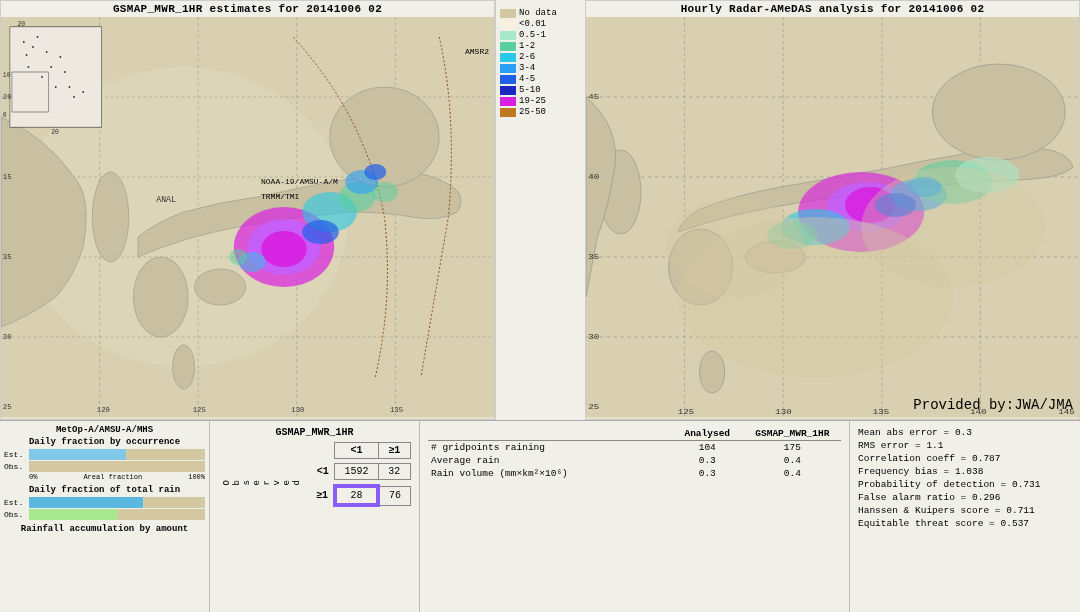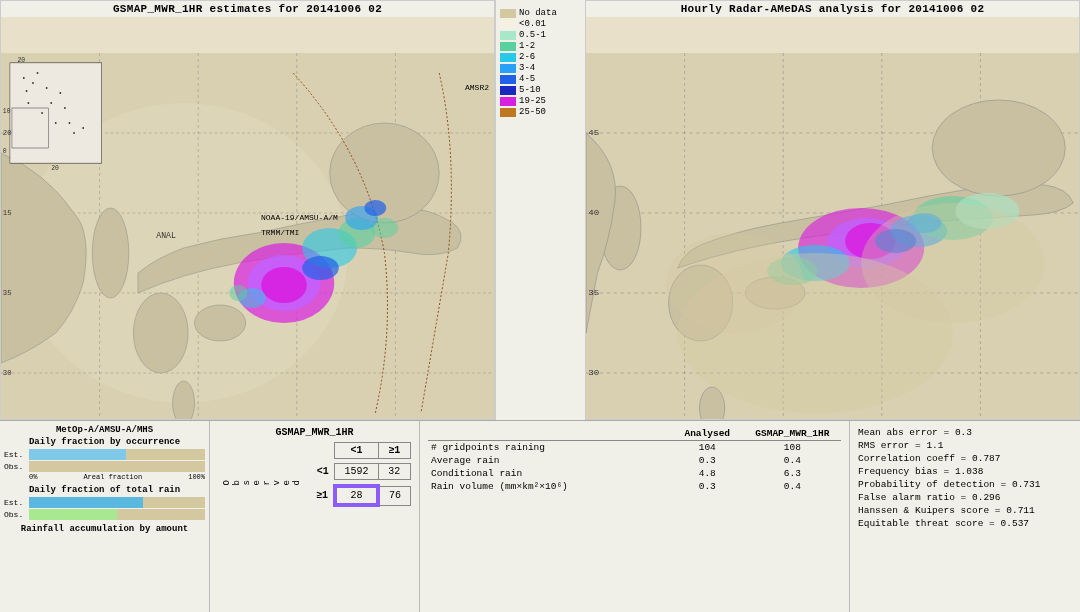--- a/index.html
+++ b/index.html
@@ -41,21 +41,20 @@
       font-weight: bold;
       padding: 2px 16px;
       background: #f0f0e8;
       letter-spacing: 0.3px;
     }
 
     .map-area {
       width: 100%;
       height: calc(100% - 18px);
       position: relative;
-      margin-top: 36px;
     }
 
     .map-svg {
       width: 100%;
       height: 100%;
     }
 
     .legend-panel {
       width: 90px;
       background: #f0f0e8;
@@ -495,31 +494,26 @@
           <td style="width:200px;"></td>
           <td style="font-weight:bold; text-align:center; width:60px;">Analysed</td>
           <td style="font-weight:bold; text-align:center; width:80px;">GSMAP_MWR_1HR</td>
         </tr>
         <tr class="divider-row">
           <td colspan="3" style="border-top:1px solid #888; padding:0;"></td>
         </tr>
         <tr>
           <td># gridpoints raining</td>
           <td style="text-align:center;">104</td>
-          <td style="text-align:center;">108</td>
+          <td style="text-align:center;">175</td>
         </tr>
         <tr>
           <td>Average rain</td>
           <td style="text-align:center;">0.3</td>
           <td style="text-align:center;">0.4</td>
-        </tr>
-        <tr>
-          <td>Conditional rain</td>
-          <td style="text-align:center;">4.8</td>
-          <td style="text-align:center;">6.3</td>
         </tr>
         <tr>
           <td>Rain volume (mm×km²×10⁶)</td>
           <td style="text-align:center;">0.3</td>
           <td style="text-align:center;">0.4</td>
         </tr>
       </tbody>
         </table>
     </div>
 

